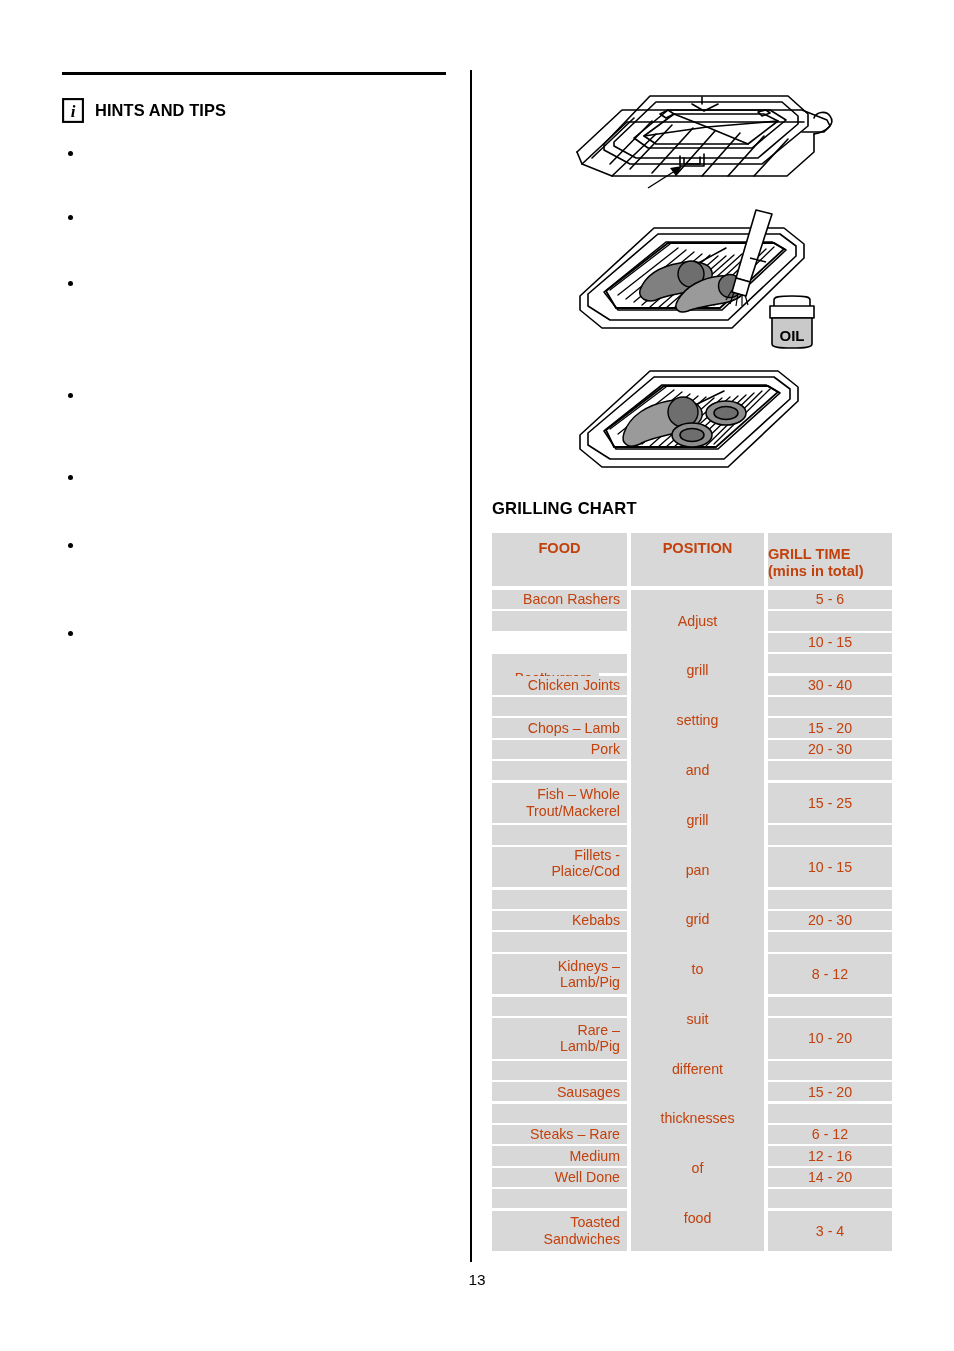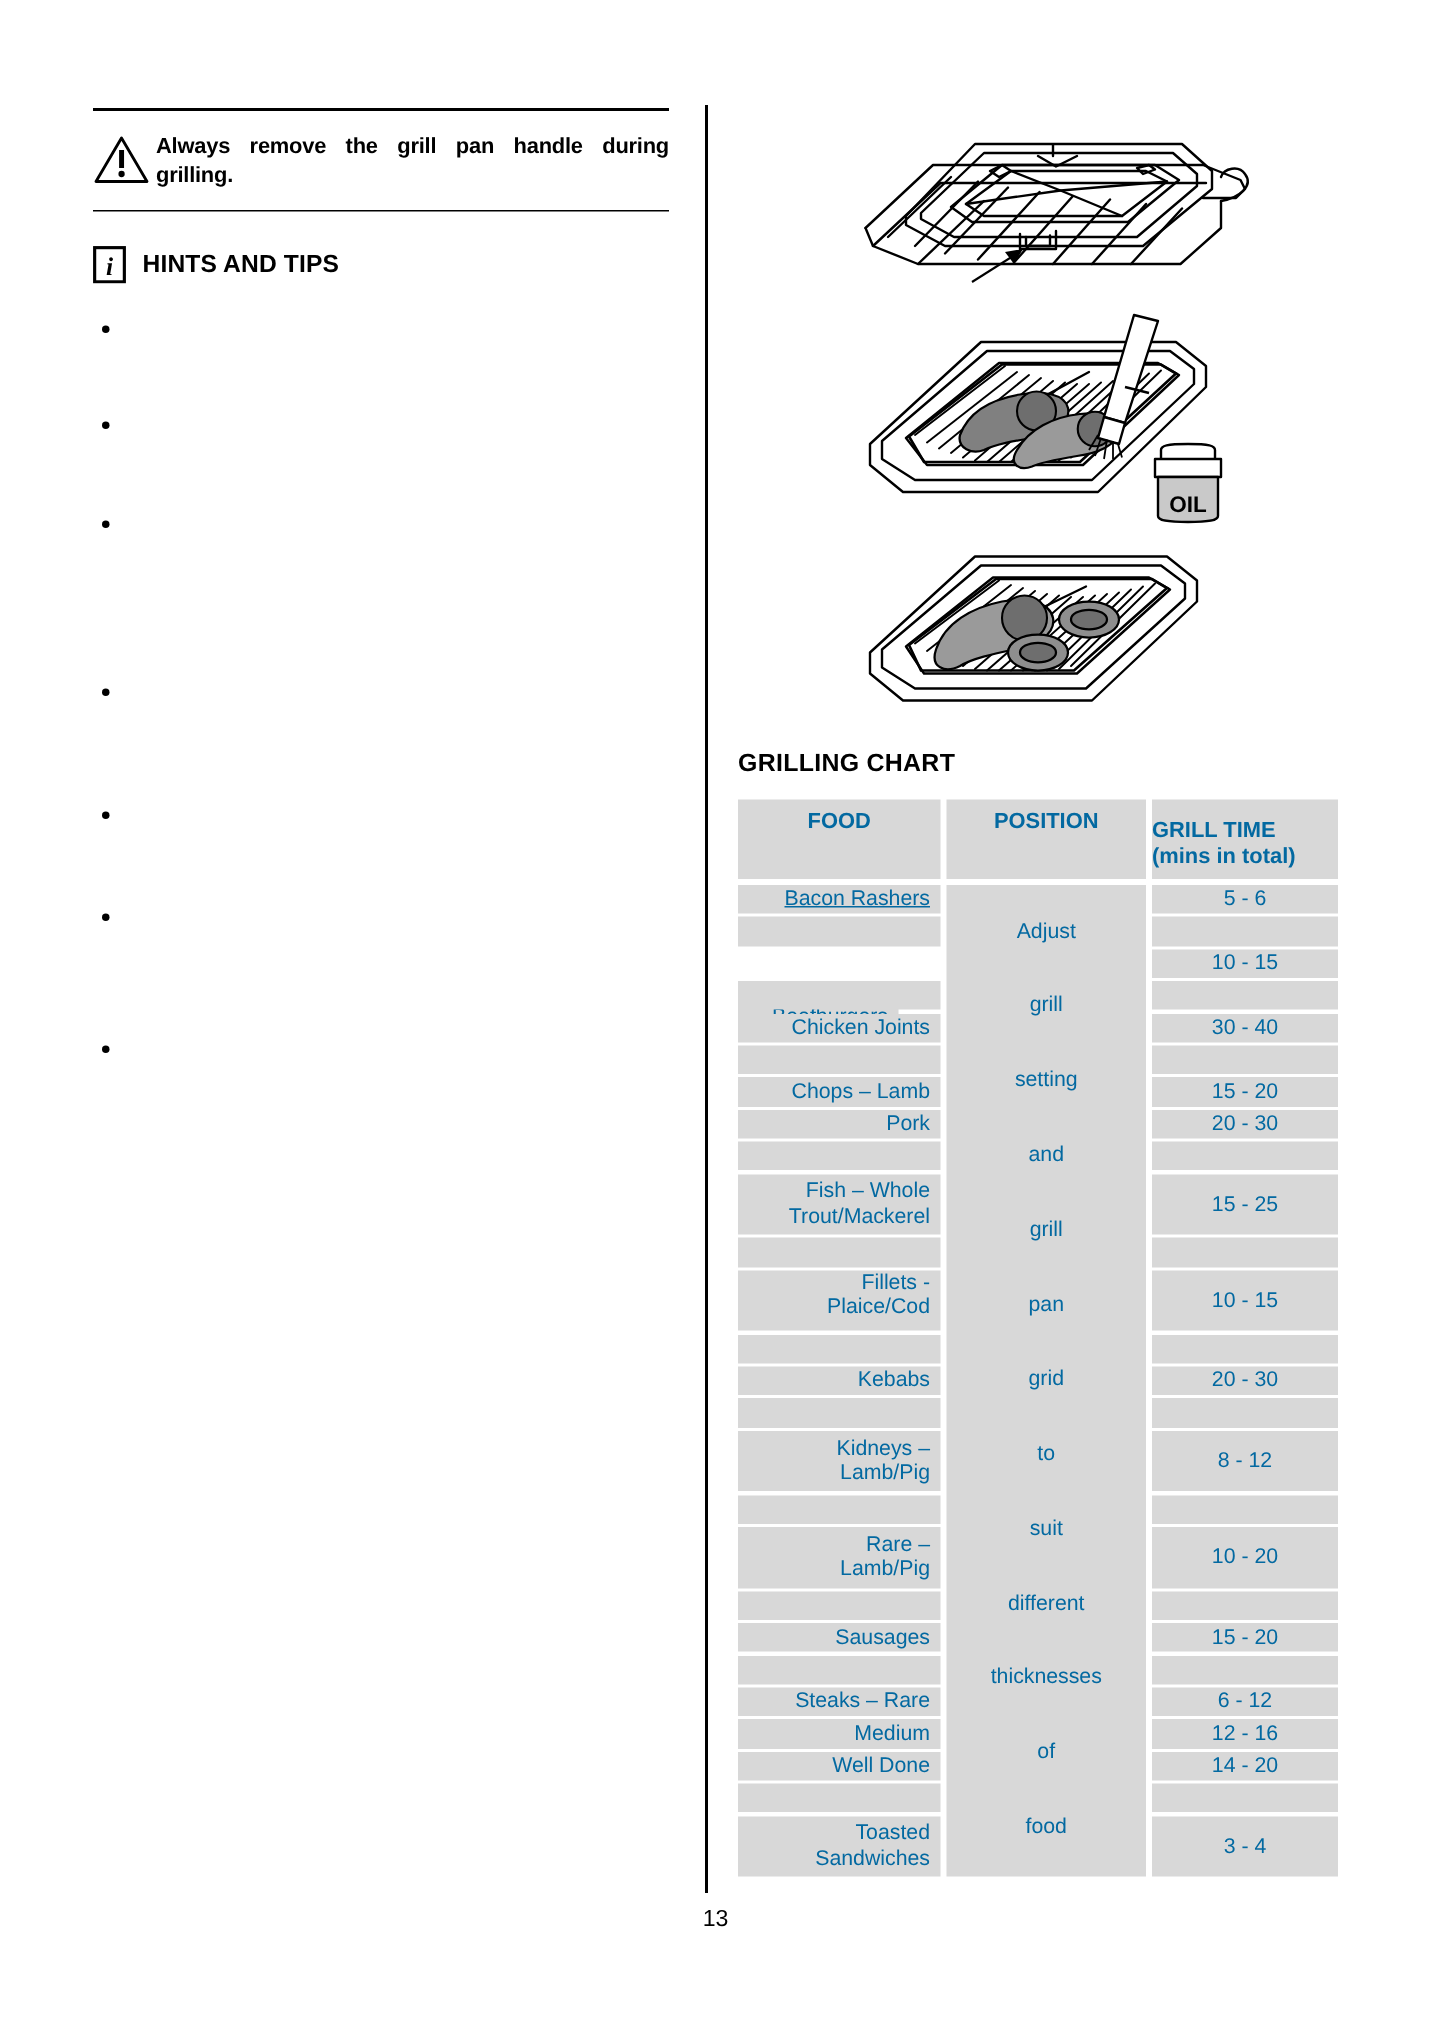--- a/index.html
+++ b/index.html
@@ -156,21 +156,21 @@
     height: 645px;
   }
   .cell {
     position: absolute;
     background: #d8d8d8;
     box-sizing: border-box;
     display: flex;
     align-items: center;
     font-size: 14.2px;
     line-height: 1.16;
-    color: #0369a1;
+    color: #c2410c;
   }
   .cell.head {
     font-weight: bold;
     justify-content: center;
     text-align: center;
     font-size: 14.6px;
   }
   .cell.food {
     justify-content: flex-end;
     text-align: right;
@@ -204,30 +204,20 @@
 <body>
 
 <div id="page">
 
   <div class="col-divider"></div>
 
   <div class="left-col">
 
     <div class="hr"></div>
 
-    <div class="warn-block">
-      <div class="warn-icon">
-        <svg width="38" height="33" viewBox="0 0 38 33">
-          <polygon points="19,2 36,31 2,31" fill="none" stroke="#000" stroke-width="1.9" stroke-linejoin="round"></polygon>
-          <rect x="17.4" y="10" width="3.3" height="12" fill="#000"></rect>
-          <circle cx="19.05" cy="26" r="2.1" fill="#000"></circle>
-        </svg>
-      </div>
-      <div class="warn-text">Always remove the grill pan handle during grilling.</div>
-    </div>
 
     <div class="hr"></div>
 
 
     <div class="hints-head">
       <div class="info-icon">
         <svg width="22" height="25" viewBox="0 0 22 25">
           <rect x="1.1" y="1.1" width="19.8" height="22.8" fill="none" stroke="#000" stroke-width="2.1"></rect>
           <text x="11" y="19" font-family="'Liberation Serif', serif" font-size="17" font-style="italic" font-weight="bold" text-anchor="middle" fill="#000">i</text>
         </svg>
@@ -408,21 +398,21 @@
 
     <div class="chart">
       <div class="chart-grid" id="chart-grid" style="height: 722.2px;">
 
       <div class="cell head" style="left: 0px; width: 135px; top: 0px; height: 53px; align-items: flex-start; padding-top: 7px;">FOOD</div>
           <div class="cell head" style="left: 276px; width: 124px; top: 0px; height: 53px; align-items: flex-start; padding-top: 7px; flex-direction: column;">
             <span>GRILL TIME</span>
             <span>(mins in total)</span>
           </div>
           <div class="cell head" style="left: 139px; width: 133px; top: 0px; height: 53px; align-items: flex-start; padding-top: 7px;">POSITION</div>
-          <div class="cell food" style="left: 0px; width: 135px; top: 57px; height: 19.2px; text-decoration: underline;">Bacon Rashers</div>
+          <div class="cell food" style="left: 0px; width: 135px; top: 57px; height: 19.2px;">Bacon Rashers</div>
           <div class="cell time" style="left: 276px; width: 124px; top: 57px; height: 19.2px;">5 - 6</div>
           <div class="cell food" style="left: 0px; width: 135px; top: 78.4px; height: 19.2px;"></div>
           <div class="cell time" style="left: 276px; width: 124px; top: 78.4px; height: 19.2px;"></div>
           <div class="cell food" style="left: 0px; width: 107px; top: 99.8px; height: 19.2px; margin-top: 36px;">Beefburgers</div>
           <div class="cell time" style="left: 276px; width: 124px; top: 99.8px; height: 19.2px;">10 - 15</div>
           <div class="cell food" style="left: 0px; width: 135px; top: 121.2px; height: 19.2px;"></div>
           <div class="cell time" style="left: 276px; width: 124px; top: 121.2px; height: 19.2px;"></div>
           <div class="cell food" style="left: 0px; width: 135px; top: 142.6px; height: 19.2px;">Chicken Joints</div>
           <div class="cell time" style="left: 276px; width: 124px; top: 142.6px; height: 19.2px;">30 - 40</div>
           <div class="cell food" style="left: 0px; width: 135px; top: 164px; height: 19.2px;"></div>

